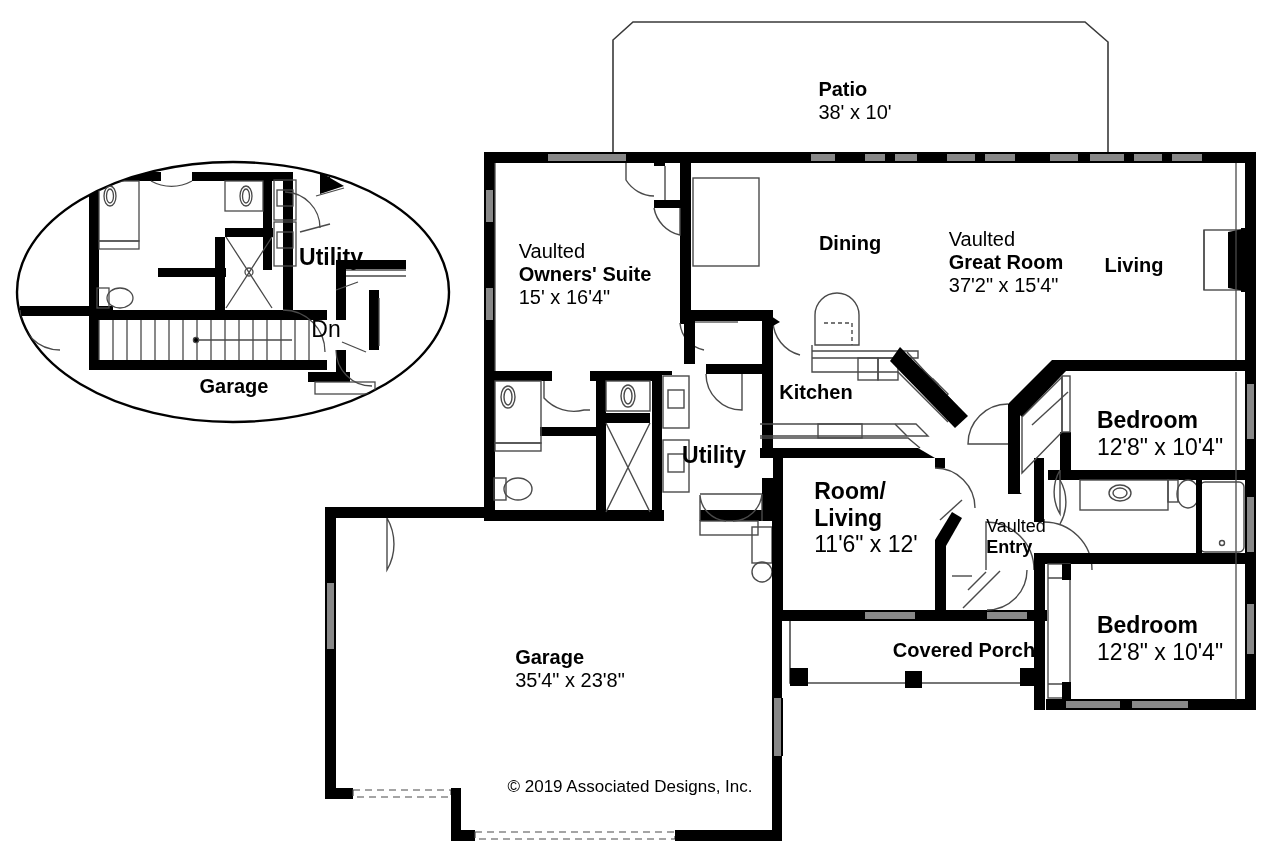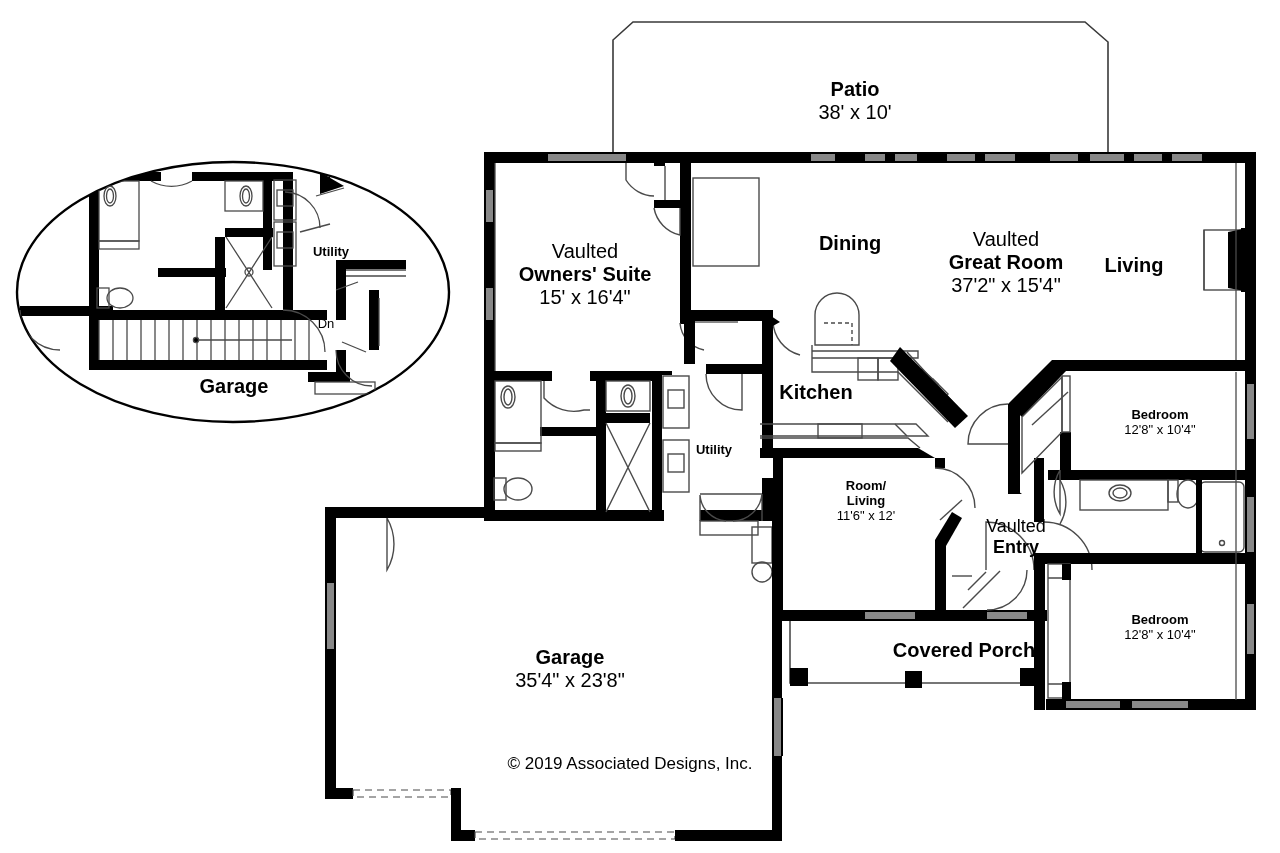--- a/index.html
+++ b/index.html
@@ -15,31 +15,31 @@
     font-family: "Liberation Sans", sans-serif;
     overflow: hidden;
   }
   #plan svg {
     position: absolute;
     left: 0;
     top: 0;
   }
   .lbl {
     position: absolute;
-    text-align: center;
+    text-align: left;
     color: #000;
     white-space: nowrap;
     line-height: 1.16;
     transform: translateX(-50%);
   }
   .lbl .t1 { font-weight: normal; display:block; }
   .lbl .t2 { font-weight: bold; display:block; }
   .lbl .t3 { font-weight: normal; display:block; }
   .sz20 { font-size: 20px; }
-  .sz19 { font-size: 13px; }
+  .sz19 { font-size: 23px; }
   .sz18 { font-size: 18px; }
   .copyright {
     position: absolute;
     font-size: 17px;
     color: #000;
     white-space: nowrap;
     transform: translateX(-50%);
   }
 </style>
 </head>
@@ -533,15 +533,15 @@
 
   <div class="lbl sz19" style="left:326px; top:316px;">
     <span class="t3">Dn</span>
   </div>
 
   <div class="lbl sz20" style="left:234px; top:375px;">
     <span class="t2">Garage</span>
   </div>
 
 
-  <div class="copyright" style="left:630px; top:754px;">© 2019 Associated Designs, Inc.</div>
+  <div class="copyright" style="left:630px; top:777px;">© 2019 Associated Designs, Inc.</div>
 
 </div>
 
 </body></html>

